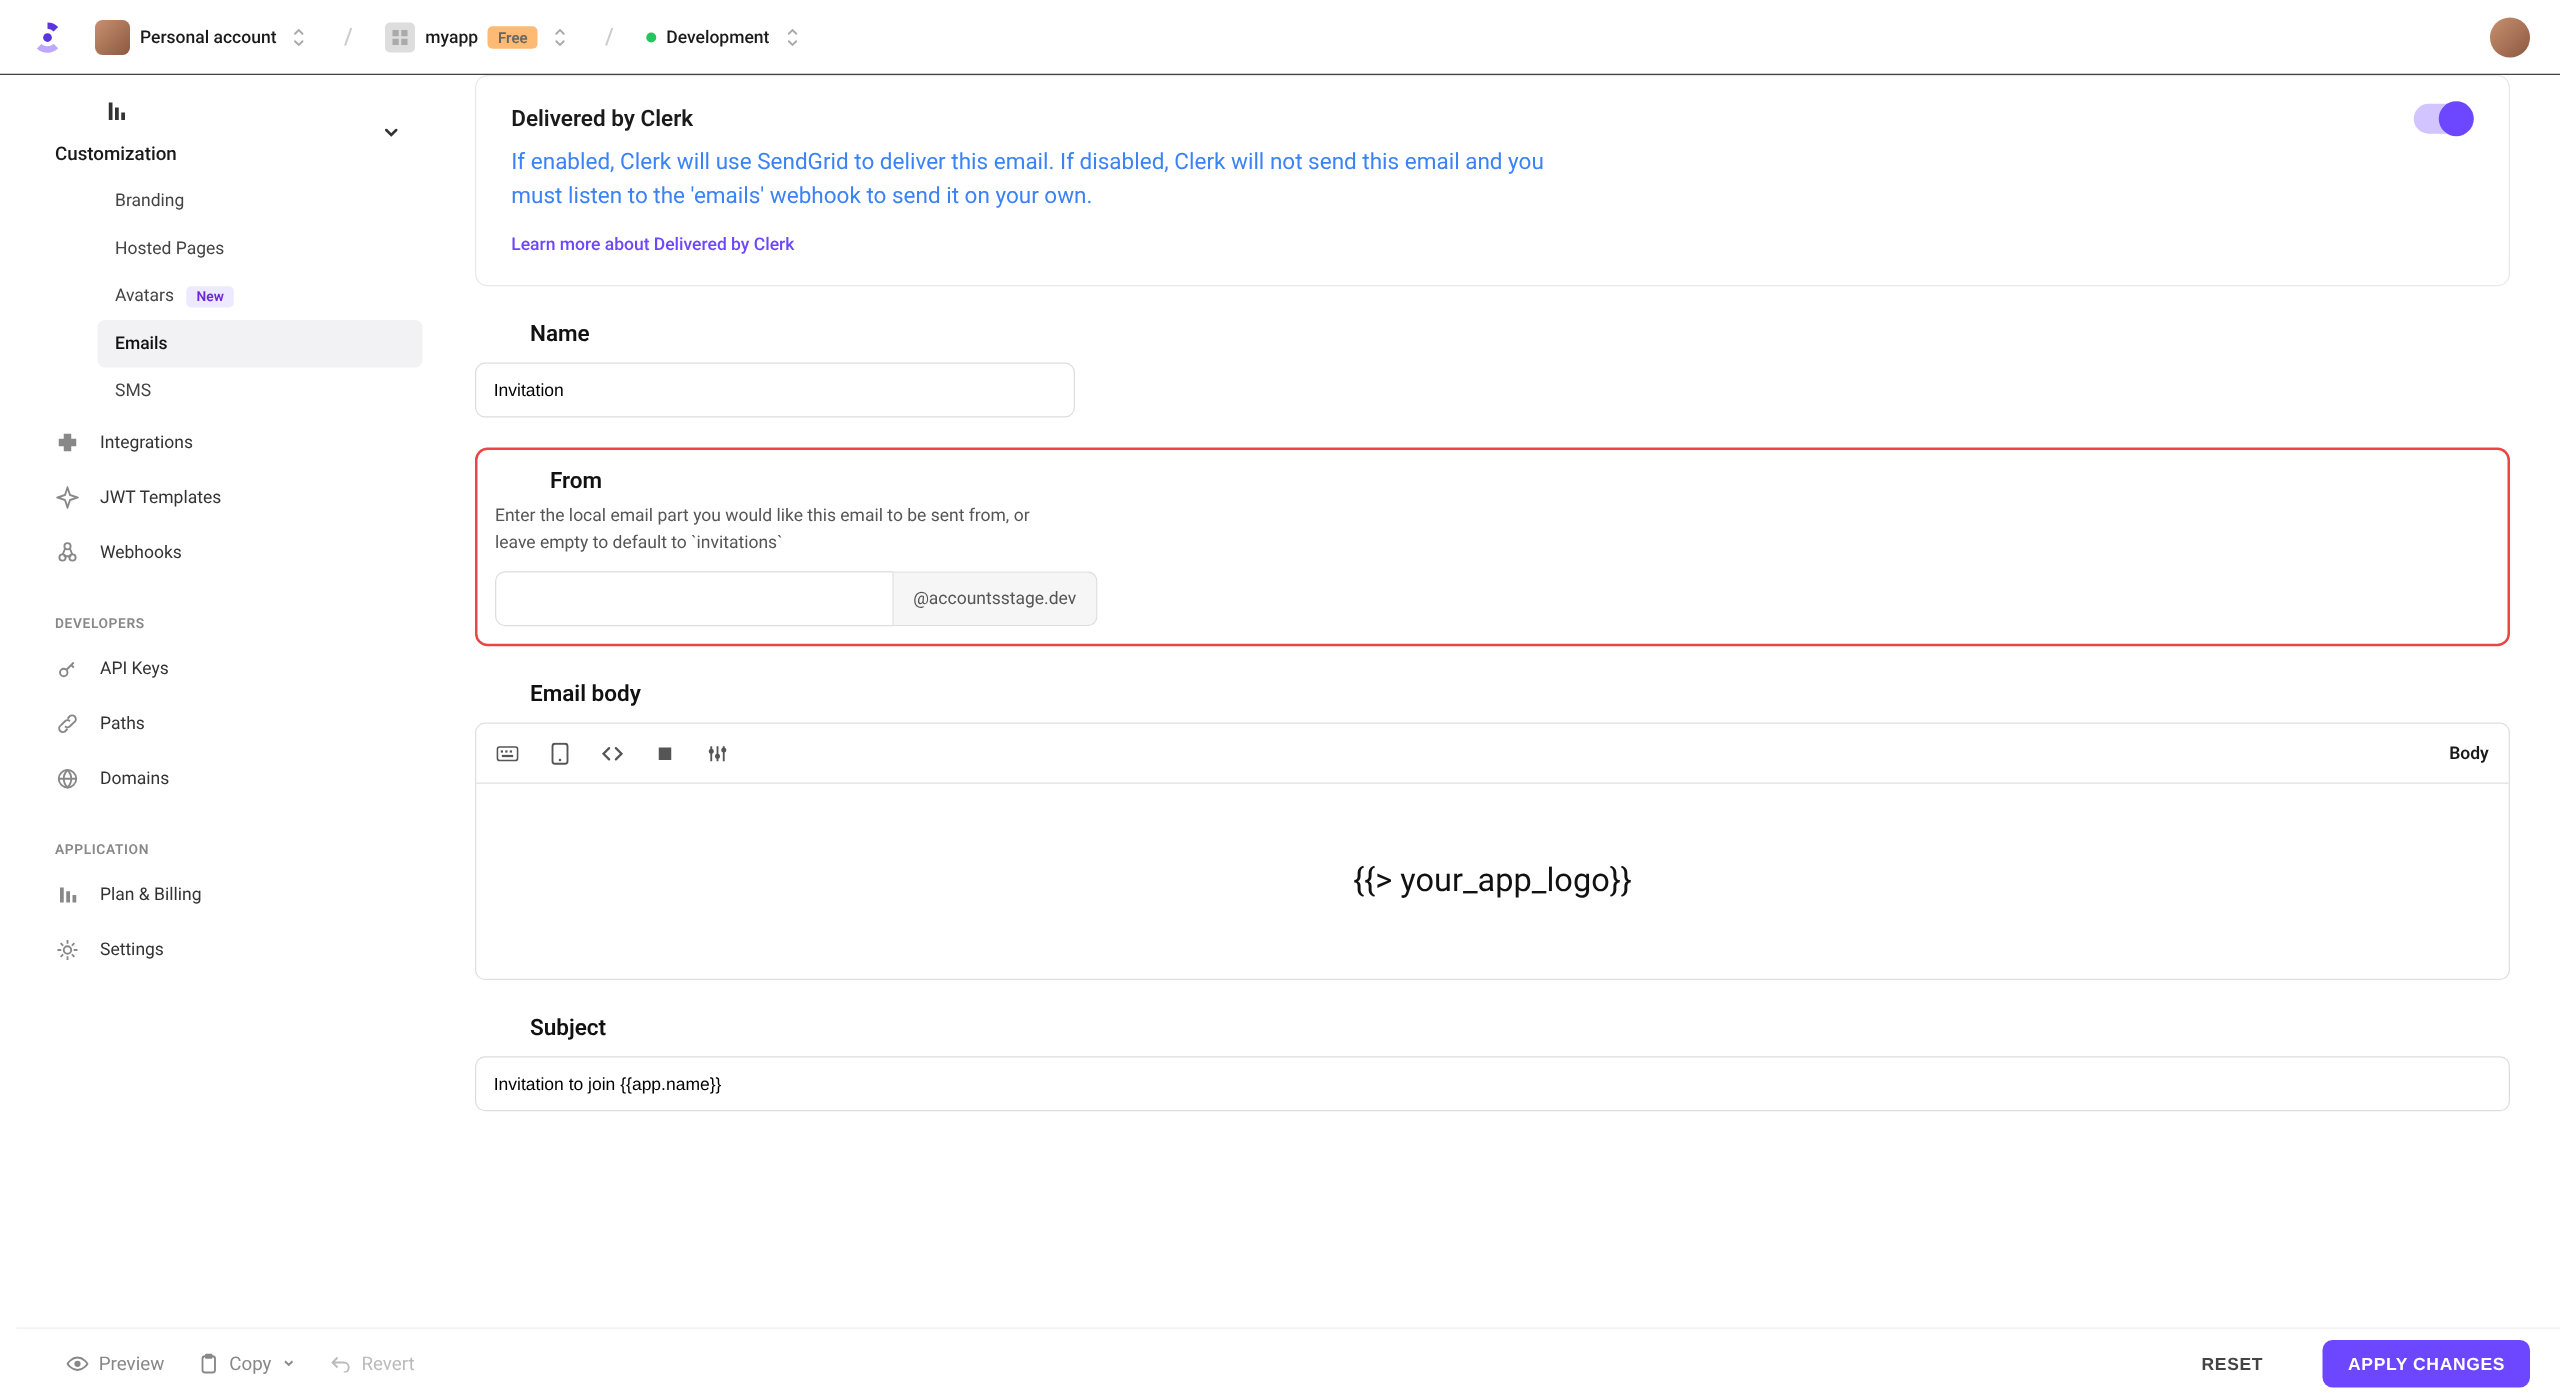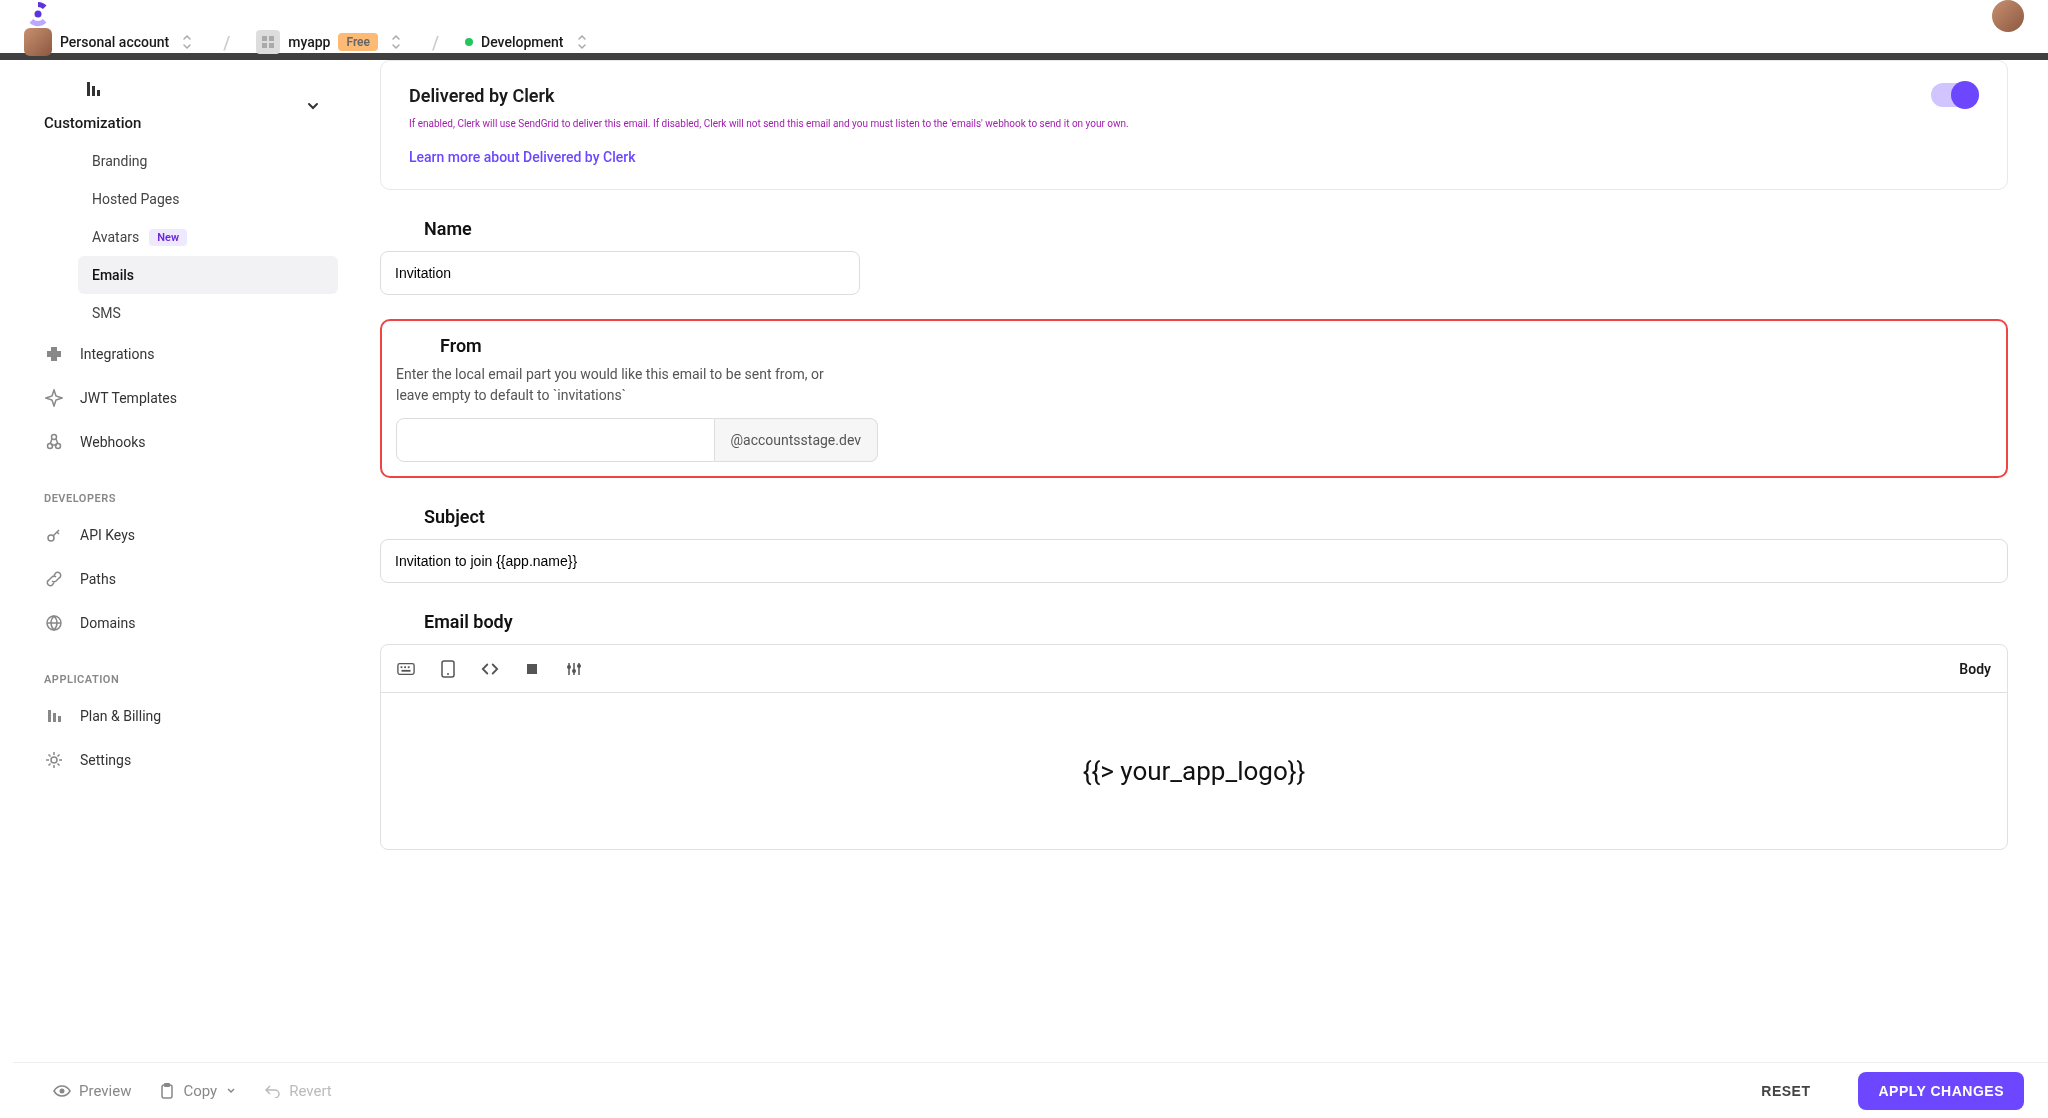--- a/index.html
+++ b/index.html
@@ -1,18 +1,18 @@
 <!DOCTYPE html>
 <html><head>
 <meta charset="utf-8">
 <style>
 *{box-sizing:border-box;margin:0;padding:0;}
 body{font-family:-apple-system,BlinkMacSystemFont,"Segoe UI",Roboto,sans-serif;color:#1a1a1a;background:#fff;font-size:14px;}
 .wrapper{width:2048px;height:1118px;position:relative;overflow:hidden;transform-origin:top left;}
-.topbar{height:60px;border-bottom:7px solid #404040;display:flex;padding:0 24px;position:relative;flex-direction:column;}
+.topbar{height:60px;border-bottom:1px solid #404040;display:flex;align-items:center;padding:0 24px;position:relative;}
 .logo{width:28px;height:28px;margin-right:24px;position:relative;}
 .logo svg{width:28px;height:28px;}
 .crumb{display:flex;align-items:center;gap:10px;color:#1a1a1a;font-weight:500;}
 .crumb .sep{color:#ccc;font-size:18px;margin:0 16px;}
 .crumb-avatar{width:28px;height:28px;border-radius:6px;background:linear-gradient(135deg,#c89070 0%,#8b5840 100%);}
 .crumb-item{display:flex;align-items:center;gap:8px;cursor:pointer;}
 .crumb-switch{color:#aaa;font-size:14px;padding:0 4px;}
 .badge-free{background:#fdba74;color:#666;font-size:12px;font-weight:600;padding:2px 8px;border-radius:4px;}
 .app-icon{width:24px;height:24px;background:#ddd;border-radius:4px;display:flex;align-items:center;justify-content:center;}
 .env-dot{width:8px;height:8px;border-radius:50%;background:#22c55e;}
@@ -26,21 +26,21 @@
 .side-sub-item{display:flex;align-items:center;gap:10px;height:38px;font-size:14px;color:#444;cursor:pointer;padding-left:14px;border-radius:6px;width:260px;}
 .side-sub-item.active{background:#f2f2f4;color:#111;font-weight:500;}
 .badge-new{background:#ede9fe;color:#6d28d9;font-size:11px;font-weight:600;padding:2px 8px;border-radius:4px;}
 .side-item{display:flex;align-items:center;gap:16px;height:44px;color:#333;padding-left:14px;cursor:pointer;width:260px;border-radius:6px;}
 .side-item .ic{width:20px;height:20px;color:#888;display:flex;align-items:center;justify-content:center;}
 .side-section-label{color:#888;font-size:11px;font-weight:600;letter-spacing:.5px;padding:28px 0 8px 14px;}
 
 .main{flex:1;padding:0 40px 20px 40px;overflow:auto;}
 .card{border:1px solid #e8e8e8;border-radius:10px;padding:24px 28px;margin-top:0;position:relative;}
 .card h3{font-size:18px;font-weight:600;margin-bottom:10px;}
-.card p{color:#a21caf;font-size:10px;line-height:1.5;max-width:840px;}
+.card p{color:#3b82f6;font-size:18px;line-height:1.5;max-width:840px;}
 .card a{color:#6c47ff;font-weight:500;text-decoration:none;display:inline-block;margin-top:18px;}
 .toggle{position:absolute;right:28px;top:22px;width:48px;height:24px;background:#d1c4ff;border-radius:12px;}
 .toggle::after{content:'';position:absolute;right:0;top:-2px;width:28px;height:28px;background:#6c47ff;border-radius:50%;}
 
 .section{margin-top:28px;}
 .section-label{font-size:18px;font-weight:600;margin-bottom:12px;color:#111;margin-left:44px;}
 .section-help{font-size:14px;color:#555;margin-bottom:12px;line-height:1.5;}
 .input{height:44px;border:1px solid #ddd;border-radius:8px;padding:0 14px;font-size:14px;width:100%;}
 .input-half{width:480px;}
 
@@ -248,25 +248,20 @@
     <div class="from-box">
       <div class="section-label" style="margin-bottom:8px;">From</div>
       <div class="section-help" style="max-width:460px;">Enter the local email part you would like this email to be sent from, or leave empty to default to `invitations`</div>
       <div class="from-row">
         <input class="from-input" value="" style="">
         <div class="from-domain">@accountsstage.dev</div>
       </div>
     </div>
 
     <div class="section">
-      <div class="section-label">Subject</div>
-      <input class="input" value="Invitation to join {{app.name}}" style="">
-    </div>
-
-    <div class="section">
       <div class="section-label">Email body</div>
       <div class="editor-box">
         <div class="editor-toolbar">
           <span class="tb-ic">
                 <svg width="20" height="14" viewBox="0 0 20 14">
                   <rect x="1" y="1" width="18" height="12" rx="2" fill="none" stroke="#555" stroke-width="1.5"></rect>
                   <rect x="4" y="4" width="2" height="2" fill="#555"></rect>
                   <rect x="8" y="4" width="2" height="2" fill="#555"></rect>
                   <rect x="12" y="4" width="2" height="2" fill="#555"></rect>
                   <rect x="5" y="8" width="10" height="2" fill="#555"></rect>
@@ -297,20 +292,25 @@
                 </svg>
               </span>
           <span class="spacer"></span>
           <span class="body-label">Body</span>
         </div>
         <div class="editor-body">
           <span>{{&gt; your_app_logo}}</span>
         </div>
       </div>
     </div>
+
+    <div class="section">
+      <div class="section-label">Subject</div>
+      <input class="input" value="Invitation to join {{app.name}}" style="">
+    </div>
   </div>
 </div>
 
 <div class="footer">
   <div class="footer-btn">
     <svg width="18" height="18" viewBox="0 0 18 18">
           <path d="M1 9s3-5 8-5 8 5 8 5-3 5-8 5-8-5-8-5z" fill="none" stroke="#888" stroke-width="1.5"></path>
           <circle cx="9" cy="9" r="2.5" fill="#888"></circle>
         </svg>
     <span>Preview</span>

